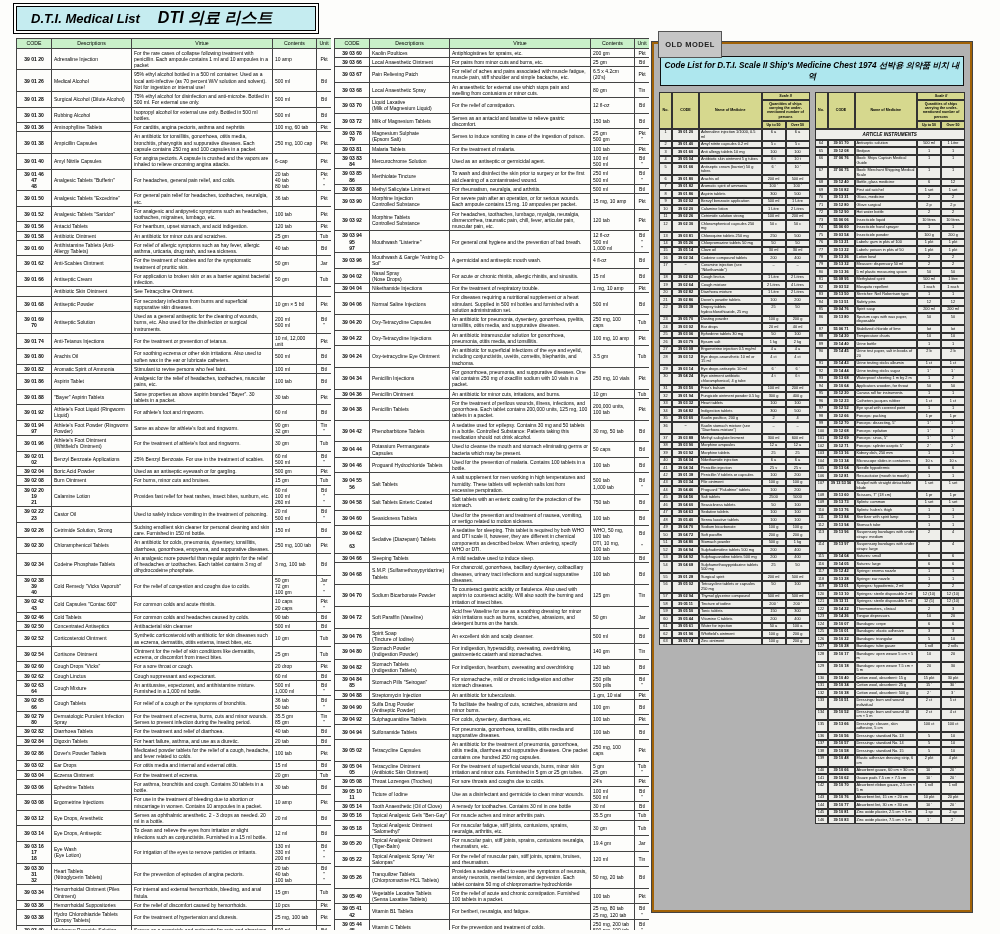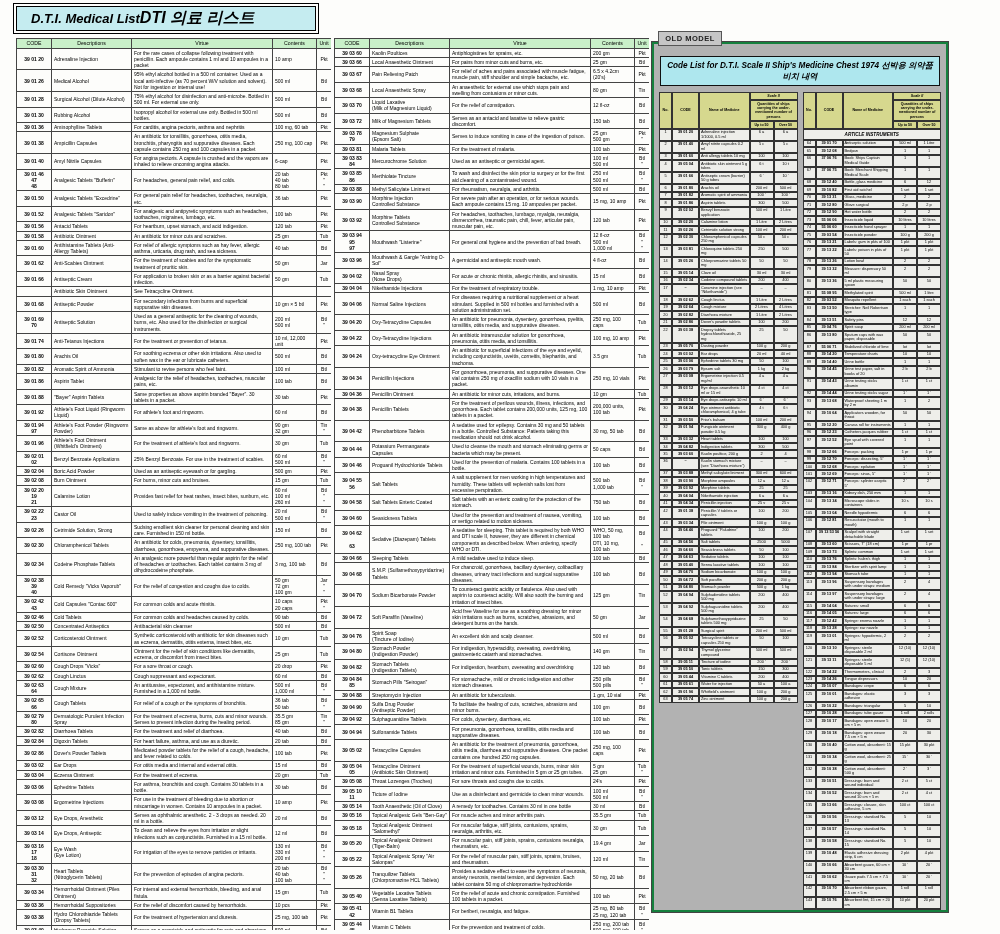--- a/index.html
+++ b/index.html
@@ -2,41 +2,41 @@
 <html><head>
 <meta charset="utf-8">
 <style>
   * { margin:0; padding:0; box-sizing:border-box; }
   html,body { width:1000px; height:934px; background:#fdfdfb; font-family:"Liberation Sans", sans-serif; overflow:hidden; }
   body { position:relative; }
 
   
   .title-box{ position:absolute; left:16px; top:6px; width:300px; height:25px;
     background:#c5ecf0; border:1px solid #000; outline:1px solid #000; outline-offset:2px;
-    display:flex; align-items:center; padding-left:14px; }
+    display:flex; align-items:center; gap:18px; padding-left:14px; }
   .title-en{ font-size:13px; font-weight:bold; font-style:italic; }
   .title-ko{ font-size:16px; font-weight:bold; font-style:italic; }
 
   
   .col-left { position:absolute; left:16px;  top:38px; width:315px; height:892px; overflow:hidden; }
   .col-mid  { position:absolute; left:334px; top:38px; width:315px; height:892px; overflow:hidden; }
   table.med{ width:100%; border-collapse:collapse; table-layout:fixed; }
   table.med th, table.med td{ border:0.5px solid #444; font-size:5px; line-height:1.25; padding:1px 2px; vertical-align:middle; }
   table.med th{ background:#c9f0c9; font-weight:normal; text-align:center; font-size:5.2px; }
   td.c-code{ font-weight:bold; text-align:center; white-space:pre-line; }
   td.c-desc{ white-space:pre-line; }
   td.c-virt{ }
   td.c-cont{ white-space:pre-line; }
   td.c-unit{ text-align:center; white-space:pre-line; }
 
   
-  .om-tab{ position:absolute; left:658px; top:31px; width:64px; height:15px; background:#c6c6c6;
+  .om-tab{ position:absolute; left:658px; top:31px; width:64px; height:27px; background:#c6c6c6;
     border:1px solid #555; font-size:7.5px; font-weight:bold; color:#222; display:flex; align-items:center; justify-content:center; z-index:3; letter-spacing:0.5px;}
-  .om-panel{ position:absolute; left:652px; top:42px; width:296px; height:870px; background:#b2b2b2;
-    border:2px solid #15803d; box-shadow:0 0 0 1px #444; padding:8px 5px 5px 5px; z-index:2; overflow:hidden;}
+  .om-panel{ position:absolute; left:652px; top:42px; width:320px; height:870px; background:#b2b2b2;
+    border:2px solid #a16207; box-shadow:0 0 0 1px #444; padding:8px 5px 5px 5px; z-index:2; overflow:hidden;}
   .om-title{ background:#aee7ee; border:1px solid #111; text-align:center; font-weight:bold; font-style:italic;
     font-size:8.2px; padding:3px 1px; margin:4px 1px 6px 1px; }
   .om-body{ display:flex; gap:5px; align-items:flex-start; }
   .om-half{ flex:1; min-width:0; }
   .om-head{ display:grid; grid-template-columns:13px 27px 1fr 24px 24px; }
   .om-head > div{ background:#d6d88e; border:0.5px solid #333; font-size:3.6px; line-height:1.15; text-align:center;
     display:flex; align-items:center; justify-content:center; padding:1px; font-weight:bold; }
   .h-no{ grid-column:1; grid-row:1/4; } .h-code{ grid-column:2; grid-row:1/4; } .h-name{ grid-column:3; grid-row:1/4; }
   .h-scale{ grid-column:4/6; grid-row:1; font-style:italic; }
   .h-qty{ grid-column:4/6; grid-row:2; font-weight:normal; font-size:3.2px; }

